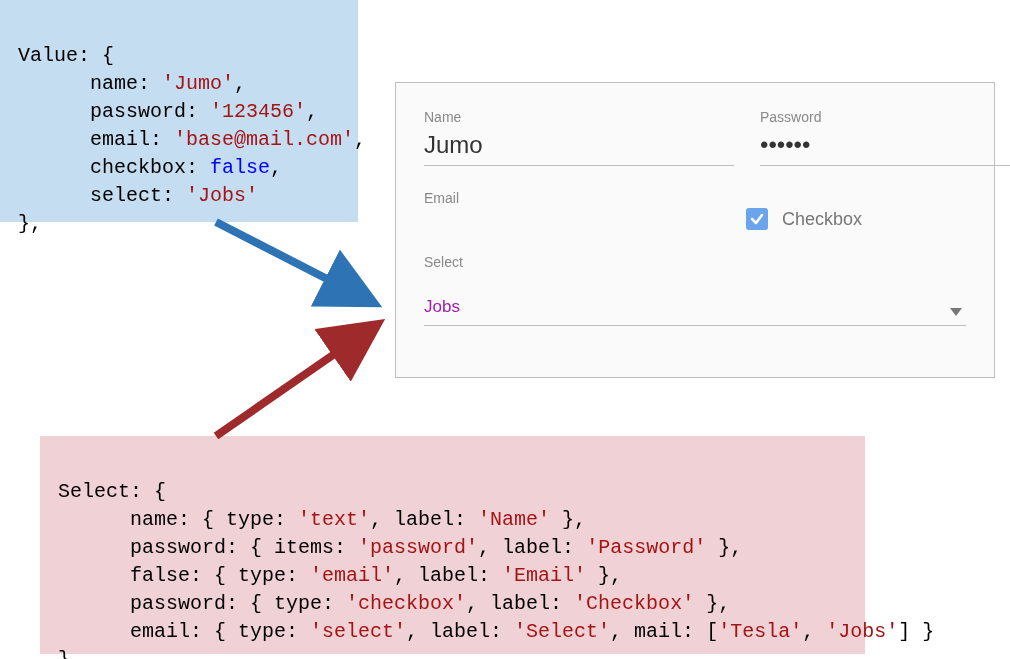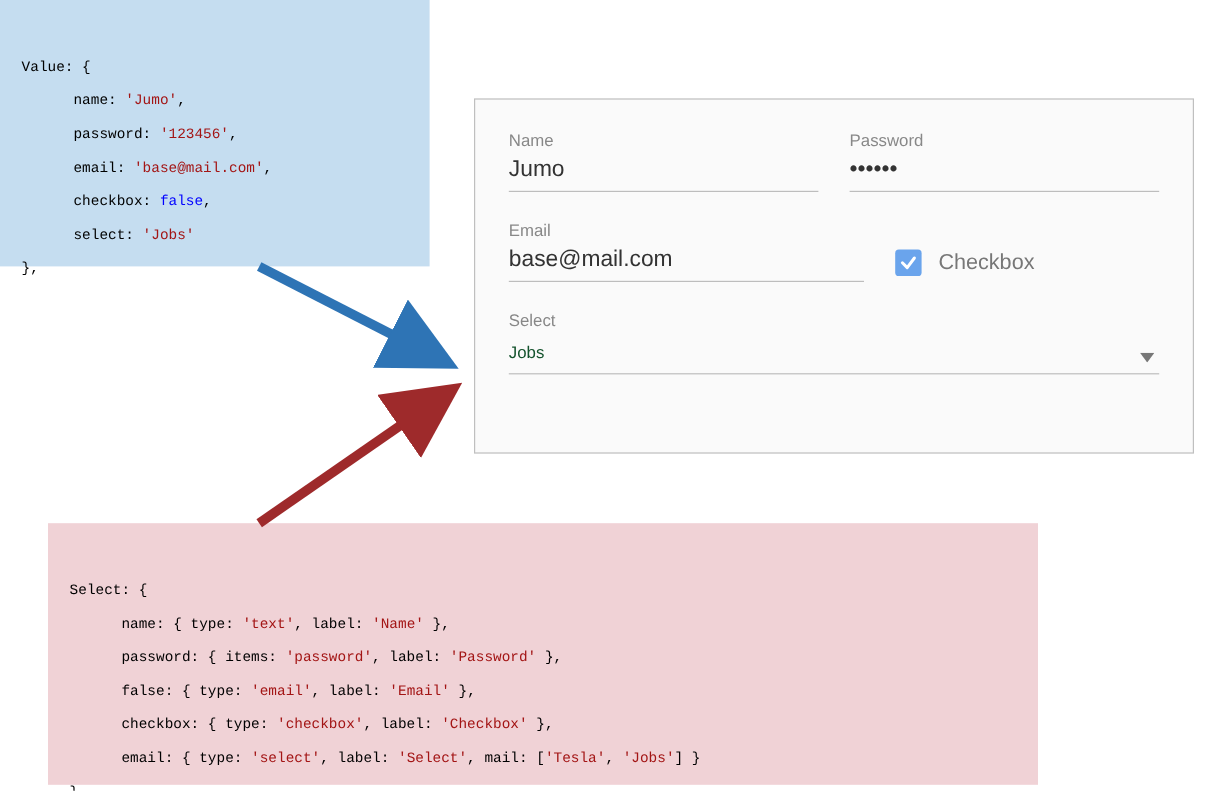--- a/index.html
+++ b/index.html
@@ -7,21 +7,21 @@
     padding: 0;
     width: 1010px;
     height: 659px;
     background: #ffffff;
     font-family: "Segoe UI", Arial, sans-serif;
     position: relative;
   }
   .code-block {
     position: absolute;
     font-family: Consolas, "Courier New", monospace;
-    font-size: 12px;
+    font-size: 20px;
     line-height: 28px;
     white-space: pre;
     padding: 14px 18px;
     box-sizing: border-box;
   }
   .value-block {
     left: 0px;
     top: 0px;
     width: 358px;
     height: 222px;
@@ -67,21 +67,21 @@
   .field { flex: 1; display: flex; flex-direction: column; }
   .field label {
     font-size: 14px;
     color: #888;
     margin-bottom: 4px;
   }
   .underline-input {
     border: none;
     border-bottom: 1px solid #bdbdbd;
     background: transparent;
-    font-size: 19px;
+    font-size: 24px;
     color: #333;
     padding: 2px 0 6px 0;
     outline: none;
     font-family: inherit;
   }
 
   
   .checkbox-field {
     flex: 0 0 220px;
     display: flex;
@@ -105,24 +105,25 @@
   }
 
   
   .select-field {
     position: relative;
   }
   .select-display {
     border: none;
     border-bottom: 1px solid #bdbdbd;
     background: transparent;
-    font-size: 14px;
-    color: #14532d;
+    font-size: 17px;
+    color: #a21caf;
     padding: 2px 0 6px 0;
     line-height: 24px;
+    margin-top: 19px;
   }
   .dropdown-caret {
     position: absolute;
     right: 4px;
     bottom: 10px;
   }
   .dropdown-caret svg { display:block; }
 </style>
 </head>
 <body>
@@ -135,21 +136,21 @@
       <span class="tok-key">checkbox</span><span>: </span><span class="tok-kw">false</span><span>,</span>
       <span class="tok-key">select</span><span>: </span><span class="tok-str">'Jobs'</span><span></span>
 <span>},</span>
 </div>
 
 <div class="code-block schema-block">
 <span>Select: {</span>
 <span>      name: { type: </span><span class="tok-str">'text'</span><span>, label: </span><span class="tok-str">'Name'</span><span> },</span>
 <span>      password: { items: </span><span class="tok-str">'password'</span><span>, label: </span><span class="tok-str">'Password'</span><span> },</span>
 <span>      false: { type: </span><span class="tok-str">'email'</span><span>, label: </span><span class="tok-str">'Email'</span><span> },</span>
-<span>      checkbox: { type: </span><span class="tok-str">'checkbox'</span><span>, label: </span><span class="tok-str">'Checkbox'</span><span> },</span>
+<span>      password: { type: </span><span class="tok-str">'checkbox'</span><span>, label: </span><span class="tok-str">'Checkbox'</span><span> },</span>
 <span>      email: { type: </span><span class="tok-str">'select'</span><span>, label: </span><span class="tok-str">'Select'</span><span>, mail: [</span><span class="tok-str">'Tesla'</span><span>, </span><span class="tok-str">'Jobs'</span><span>] }</span>
 <span>}</span>
 </div>
 
 <svg class="arrows">
   <defs>
     <marker id="arrowhead-blue" markerWidth="8" markerHeight="8" refX="6" refY="4" orient="auto">
       <polygon points="0 0, 8 4, 0 8" fill="#2e74b5"></polygon>
     </marker>
     <marker id="arrowhead-red" markerWidth="8" markerHeight="8" refX="6" refY="4" orient="auto">
@@ -169,21 +170,20 @@
     </div>
     <div class="field">
       <label>Password</label>
       <input class="underline-input" type="text" value="••••••" style="">
     </div>
   </div>
 
   <div class="row">
     <div class="field" style="flex:2">
       <label>Email</label>
-      <input class="underline-input" type="text" value="base@mail.com" style="">
     </div>
     <div class="checkbox-field">
       <div class="checkbox-box">
         <svg width="16" height="16" viewBox="0 0 16 16">
           <polyline points="3,8 7,12 13,4" fill="none" stroke="#fff" stroke-width="2.5" stroke-linecap="round" stroke-linejoin="round"></polyline>
         </svg>
       </div>
       <span class="checkbox-label">Checkbox</span>
     </div>
   </div>

